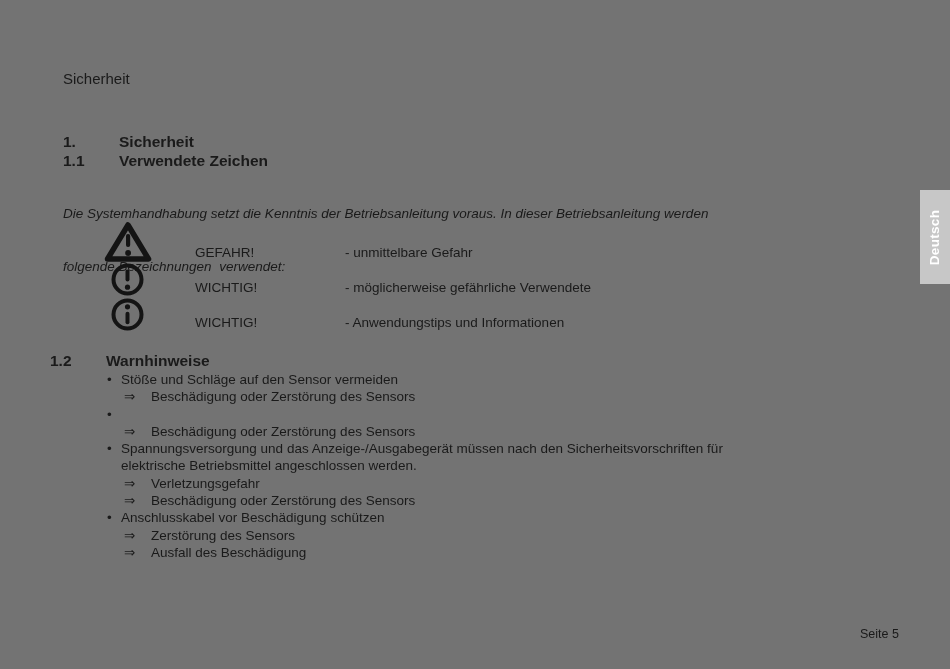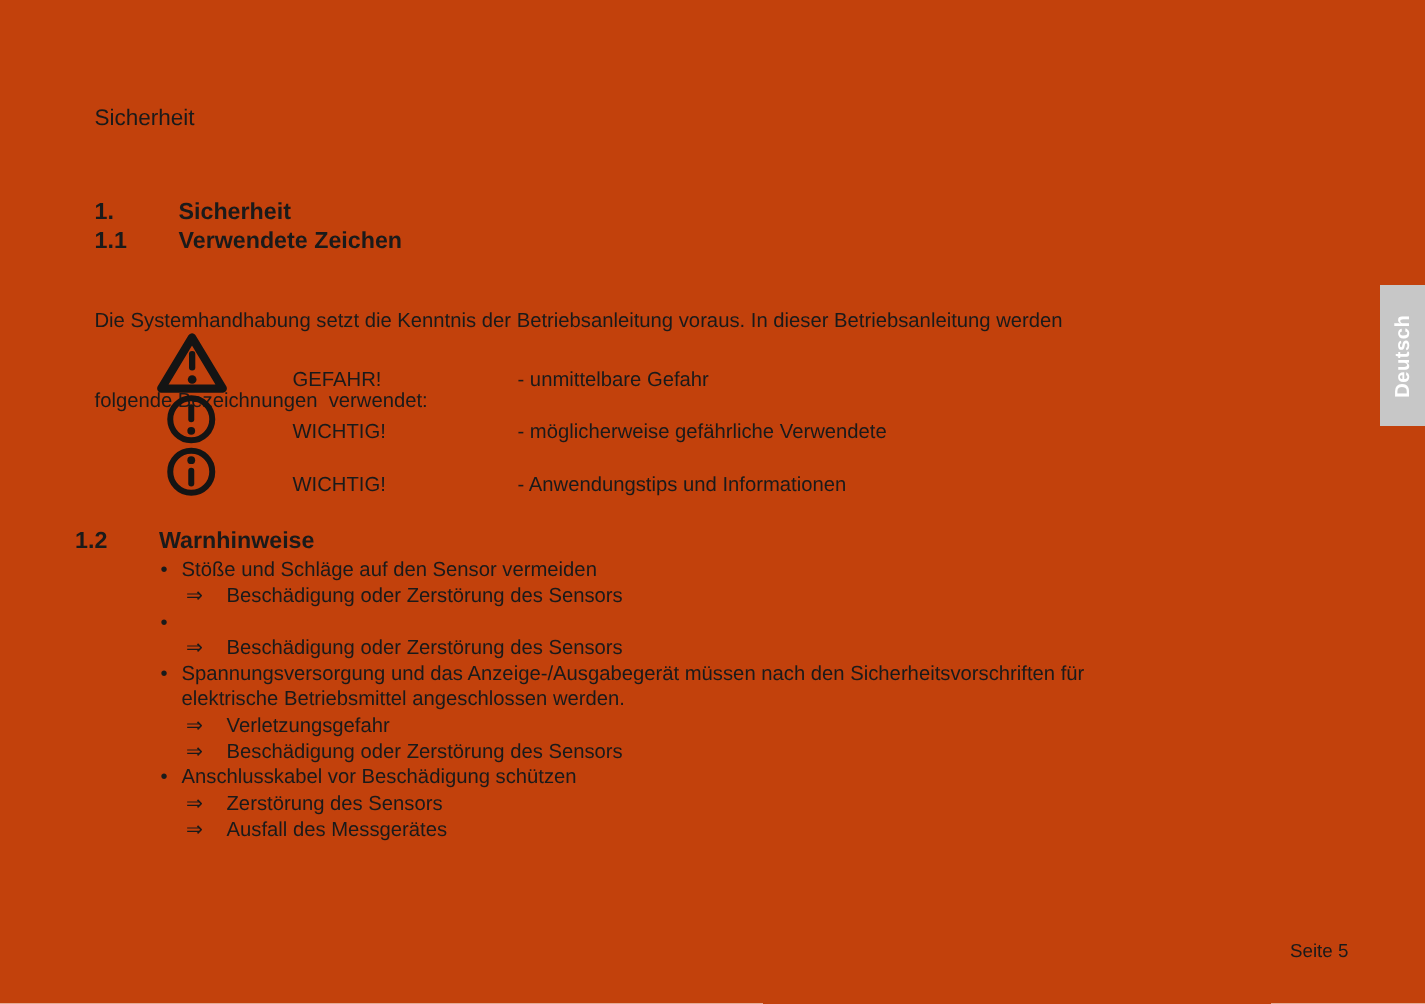--- a/index.html
+++ b/index.html
@@ -3,37 +3,37 @@
 <meta charset="utf-8">
 <style>
   :root{
     --text:#1a1a1a;
     --tab-background:#c7c7c7;
     --tab-text:#ffffff;
   }
   html,body{margin:0;padding:0;background:#ffffff;}
   body{font-family:"Liberation Sans", sans-serif;}
   .page{
-    position:relative;width:950px;height:669px;background:#c2410c;
+    position:relative;width:950px;height:669px;background:#737373;
     color:var(--text);overflow:hidden;
   }
   .abs{position:absolute;}
 
   
   .running{left:63px;top:70px;font-size:15px;line-height:17px;}
 
   
   .hrow{display:flex;font-weight:bold;font-size:15.5px;line-height:18px;}
   .hrow .num{width:56px;flex:0 0 56px;}
   #h1{left:63px;top:133px;}
   #h11{left:63px;top:152px;}
   #h12{left:50px;top:352px;}
 
   
-  .intro{left:63px;top:170px;font-size:13.5px;line-height:17.5px;width:710px;white-space:pre-wrap;}
+  .intro{left:63px;top:170px;font-size:13.5px;line-height:17.5px;width:710px;white-space:pre-wrap;font-style:italic;}
 
   
   .sym-icon{display:block;}
   #sym-tri{left:104px;top:221px;width:48px;height:42px;}
   #sym-circ1{left:111px;top:263px;width:33px;height:33px;}
   #sym-circ2{left:111px;top:298px;width:33px;height:33px;}
   .sym-label{left:195px;font-size:13.5px;line-height:16px;}
   .sym-desc{left:345px;font-size:13.5px;line-height:16px;}
   #lab0{top:245px;} #lab1{top:280px;} #lab2{top:315px;}
   #des0{top:245px;} #des1{top:280px;} #des2{top:315px;}
@@ -145,21 +145,21 @@
     <div class="row bullet">
       <span class="marker">•</span>
       <span class="txt">Anschlusskabel vor Beschädigung schützen</span>
     </div>
     <div class="row arrow">
       <span class="marker">⇒</span>
       <span class="txt">Zerstörung des Sensors</span>
     </div>
     <div class="row arrow">
       <span class="marker">⇒</span>
-      <span class="txt">Ausfall des Messgerätes</span>
+      <span class="txt">Ausfall des Beschädigung</span>
     </div>
   </div>
 
   <div class="abs lang-tab">
     <span>Deutsch</span>
   </div>
 
   <div class="abs pageno">Seite 5</div>
 
 </div>

